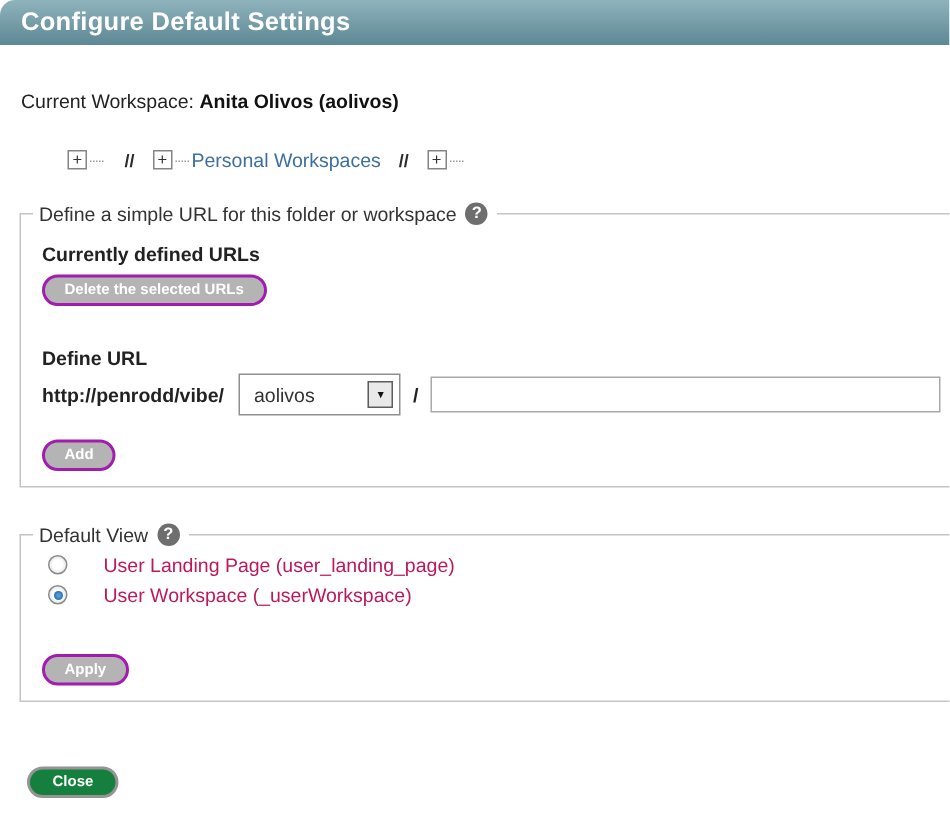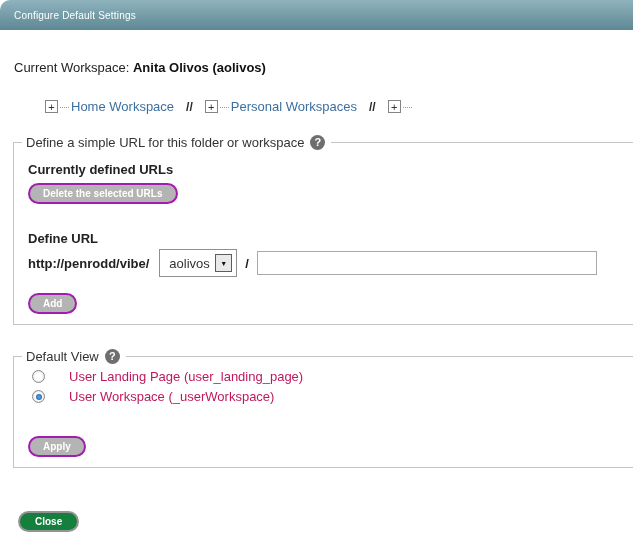--- a/index.html
+++ b/index.html
@@ -8,21 +8,21 @@
     font-family:"Liberation Sans", sans-serif; font-size:13px; color:#333;
   }
 
   
   .titlebar {
     position:absolute; top:0; left:0; right:0; height:30px;
     background:linear-gradient(#8fb3bd, #5d8894);
     border-top-left-radius:10px;
     display:flex; align-items:center; padding-left:14px; box-sizing:border-box;
   }
-  .titlebar .title { color:#fff; font-weight:normal; font-size:10px; letter-spacing:.2px; }
+  .titlebar .title { color:#fff; font-weight:bold; font-size:17px; letter-spacing:.2px; }
 
   
   .current-ws { position:absolute; top:60px; left:14px; color:#222; }
   .current-ws b { color:#111; }
 
   
   .breadcrumb { position:absolute; top:99px; left:45px; display:flex; align-items:center; white-space:nowrap; }
   .crumb { display:inline-flex; align-items:center; }
   .tree-box {
     display:inline-flex; width:11px; height:11px; box-sizing:content-box;
@@ -58,21 +58,21 @@
   }
   .close-btn { position:absolute; left:18px; top:511px; background:#15803d; border-color:#949494; padding:3px 15px; }
 
   
   .defined-urls-label { margin:12px 0 6px 6px; font-weight:bold; color:#222; }
   .delete-btn { margin-left:6px; }
   .define-url-label { margin:27px 0 3px 6px; font-weight:bold; color:#222; }
   .url-row { display:flex; align-items:center; margin-left:6px; }
   .base-url { font-weight:bold; color:#222; margin-right:10px; }
   .fake-select {
-    width:78px; height:28px; box-sizing:border-box; border:1px solid #8f8f8f; background:#fff;
+    width:108px; height:28px; box-sizing:border-box; border:1px solid #8f8f8f; background:#fff;
     display:flex; align-items:center; cursor:pointer;
   }
   .fake-select .sel-value { flex:1; padding-left:9px; color:#333; }
   .sel-btn {
     width:17px; height:18px; box-sizing:border-box; border:1px solid #5d5d5d; background:#e9e9e9;
     margin-right:4px; display:flex; align-items:center; justify-content:center;
     font-size:7px; color:#111; cursor:pointer;
   }
   .slash { font-weight:bold; color:#222; margin:0 8px; }
   .url-input {
@@ -104,21 +104,20 @@
 
 <div class="current-ws">
   <span>Current Workspace:</span>
   <b>Anita Olivos (aolivos)</b>
 </div>
 
 <div class="breadcrumb">
   <span class="crumb">
     <span class="tree-box">+</span>
     <span class="dots"></span>
-    <a class="crumb-link">Home Workspace</a>
   </span>
   <span class="sep">//</span>
   <span class="crumb">
     <span class="tree-box">+</span>
     <span class="dots"></span>
     <a class="crumb-link">Personal Workspaces</a>
   </span>
   <span class="sep">//</span>
   <span class="crumb">
     <span class="tree-box">+</span>

